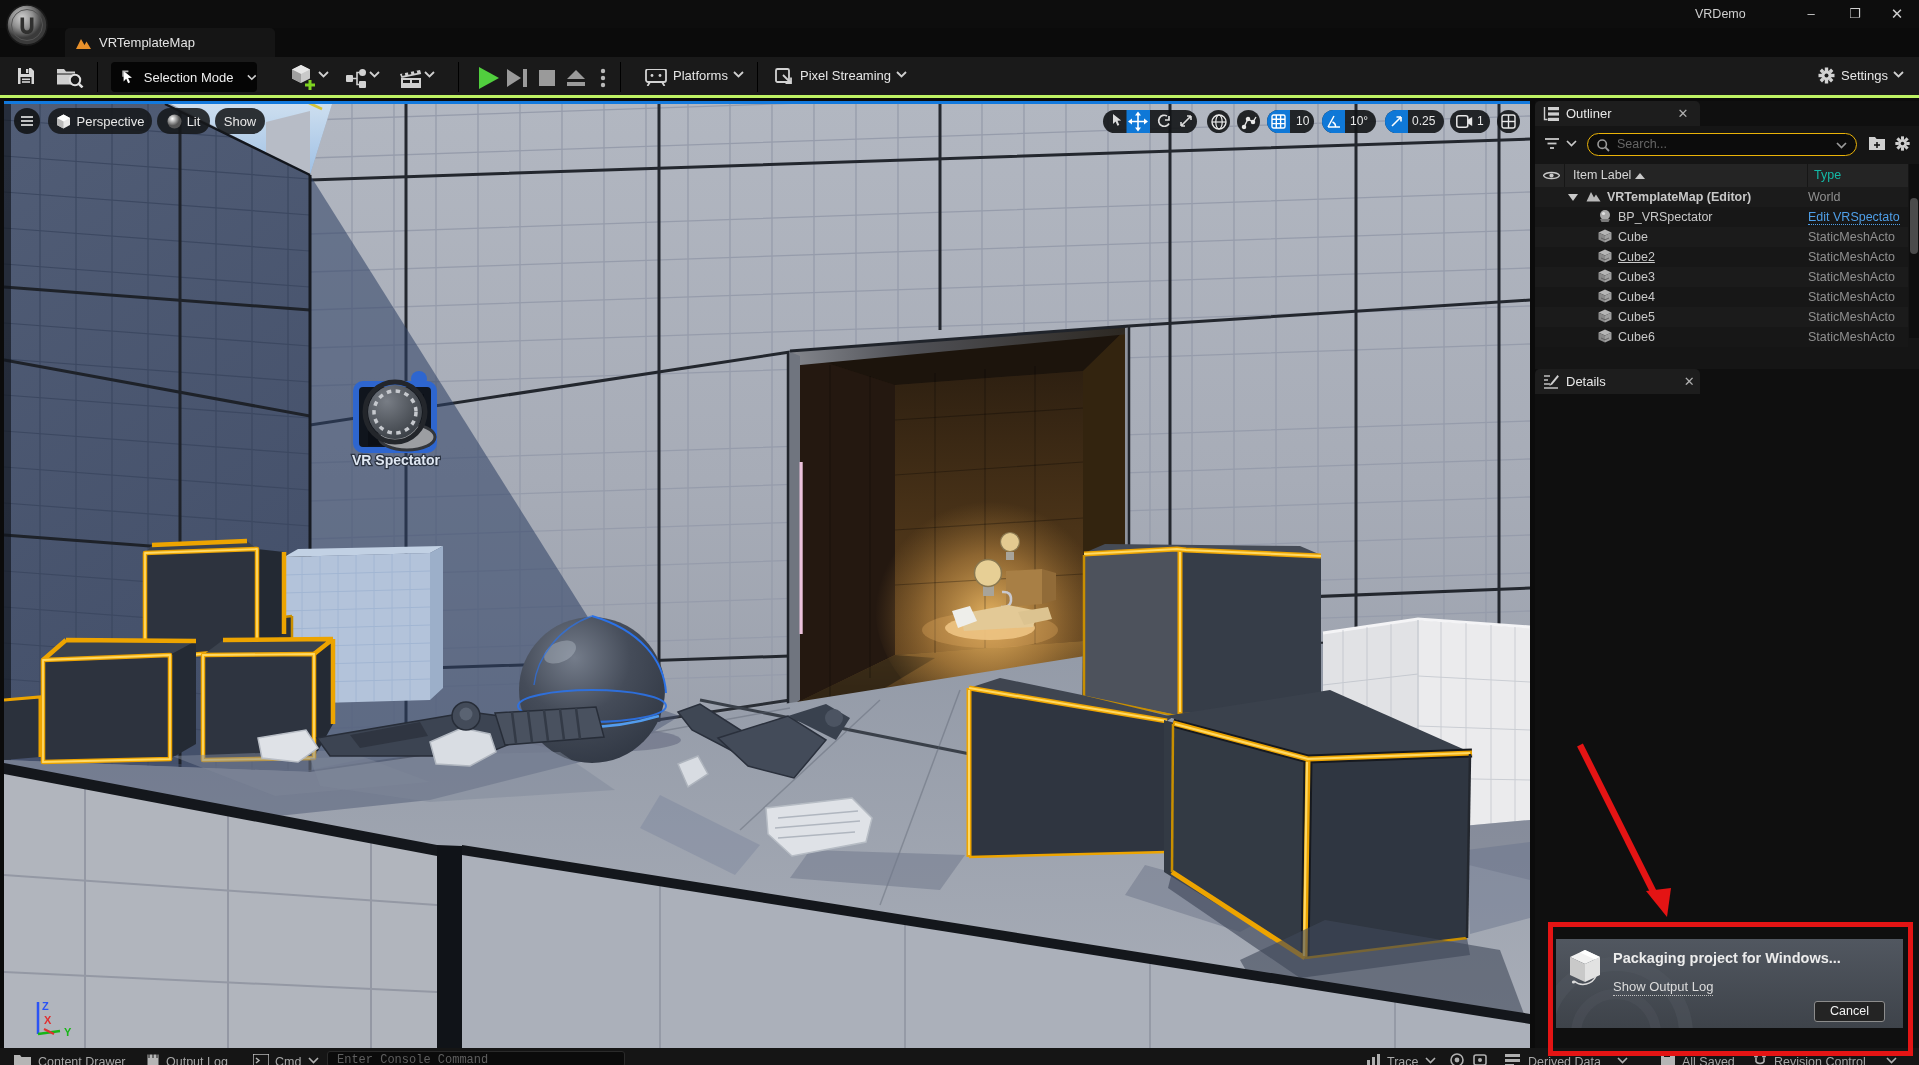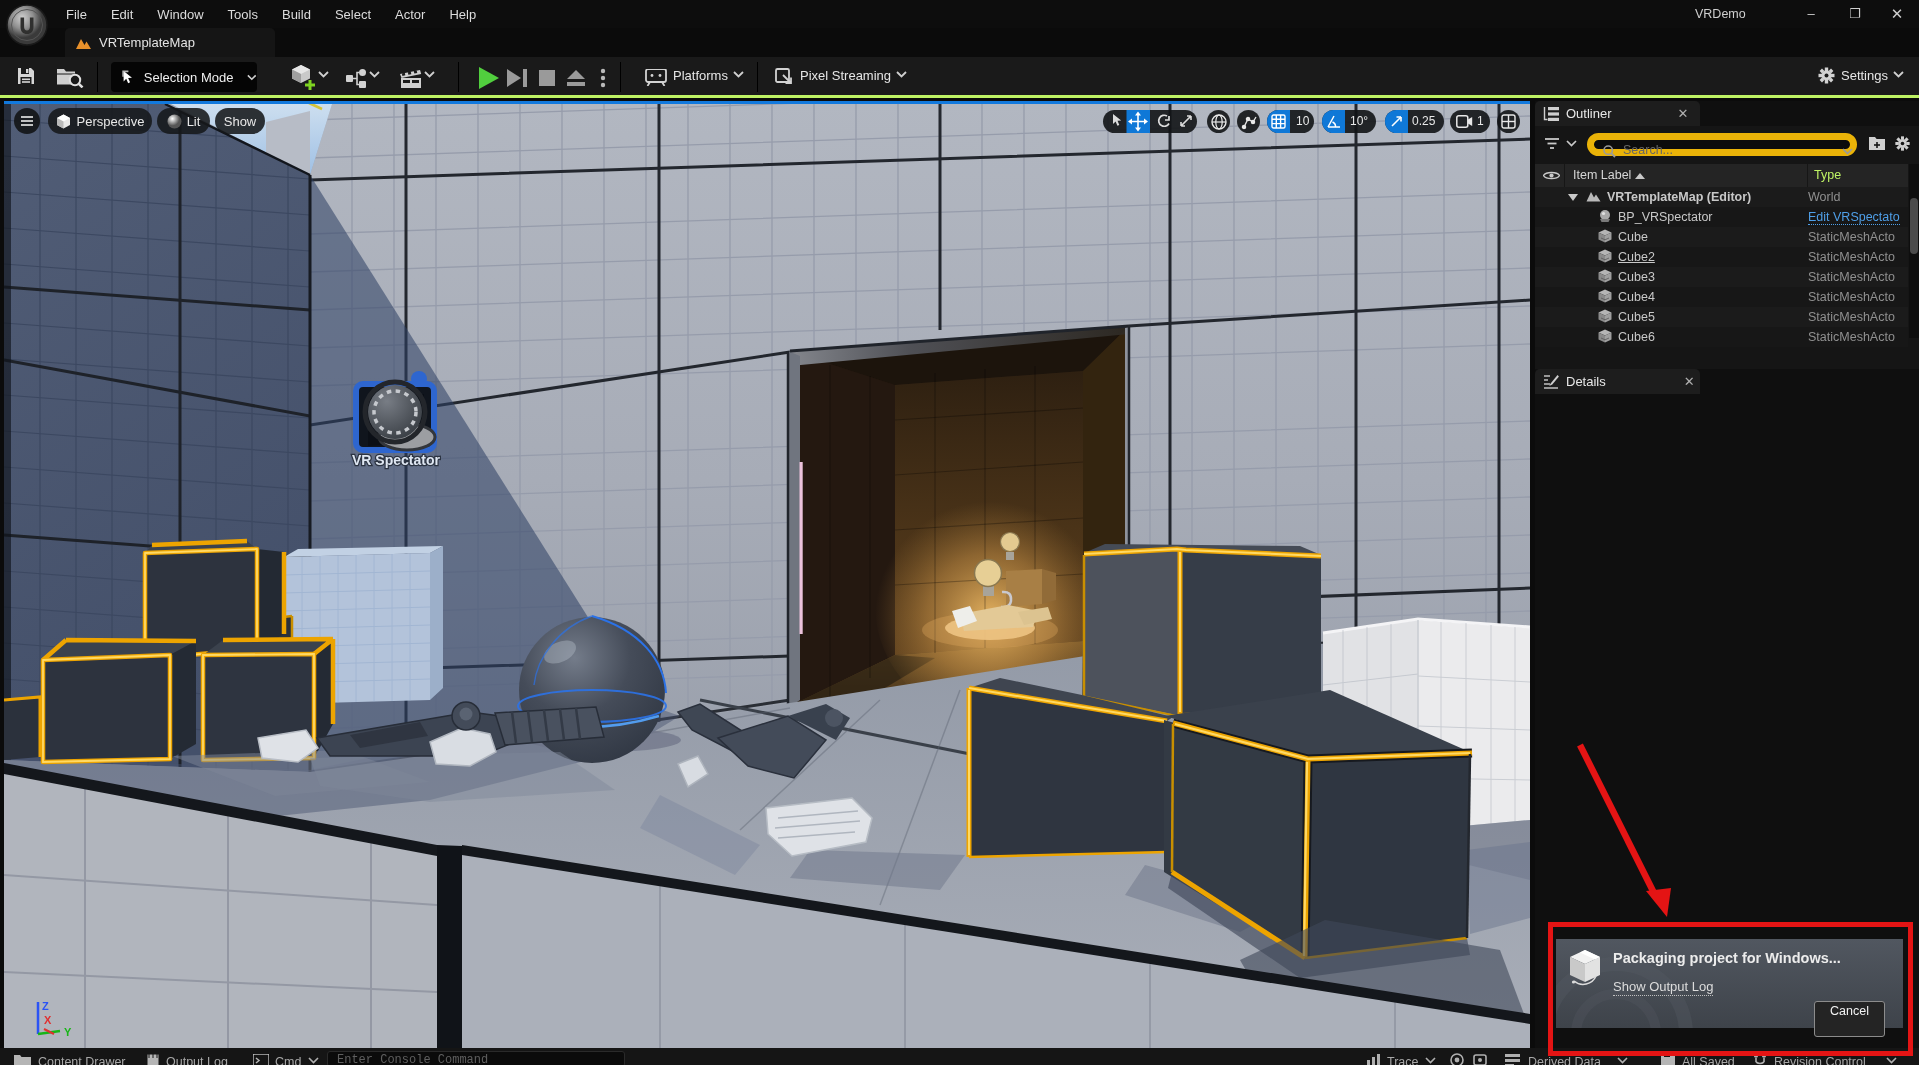--- a/index.html
+++ b/index.html
@@ -47,50 +47,40 @@
 
 
 #statusbar { position:absolute; left:0; top:1048px; width:1919px; height:17px; background:#151515;
   color:#a8a8a8; font-size:12.5px; }
 .sbitem { position:absolute; top:7px; white-space:nowrap; }
 
 
 #toast { position:absolute; left:1556px; top:939px; width:347px; height:89px;
   background:linear-gradient(#515760,#3e434a);text-decoration:underline; }
 #redbox { position:absolute; left:1548px; top:922px; width:365px; height:134px; border:5px solid #e41414; }
-#cancelbtn { position:absolute; left:258px; top:62px; width:71px; height:36px; background:#242424;
+#cancelbtn { position:absolute; left:258px; top:62px; width:71px; height:21px; background:#242424;
   border:1px solid #8c8c8c; border-radius:3px; color:#f2f2f2; font-size:12.5px; text-align:center; line-height:19px; }
 </style>
 </head>
 <body>
 <div id="root">
 
   <div id="titlebar">
     <svg class="abs" style="left:6px;top:4px" width="44" height="46" viewBox="0 0 44 46">
       <defs>
           <radialGradient id="uelogo" cx="38%" cy="32%">
             <stop offset="0%" stop-color="#cfcfcf"></stop>
             <stop offset="55%" stop-color="#8f8f8f"></stop>
             <stop offset="100%" stop-color="#3a3a3a"></stop>
           </radialGradient>
         </defs>
       <circle cx="21" cy="21" r="20" fill="url(#uelogo)" stroke="#1a1a1a" stroke-width="1.5"></circle>
       <circle cx="21" cy="21" r="15.5" fill="none" stroke="#555" stroke-width="1"></circle>
       <path d="M14.5 13.5 v9.5 c0 4.5 2.6 7 6.5 7 s6.5 -2.5 6.5 -7 v-9.5 h-3.6 v9.5 c0 2 -1 3.4 -2.9 3.4 s-2.9 -1.4 -2.9 -3.4 v-9.5 z" fill="#30302f"></path>
     </svg>
-    <div id="menus">
-      <span>File</span>
-        <span>Edit</span>
-        <span>Window</span>
-        <span>Tools</span>
-        <span>Build</span>
-        <span>Select</span>
-        <span>Actor</span>
-        <span>Help</span>
-    </div>
     <div id="vrdemo">VRDemo</div>
     <div class="winbtn" style="left:1796px;">–</div>
     <div class="winbtn" style="left:1840px;">❐</div>
     <div class="winbtn" style="left:1882px;font-size:15px;">✕</div>
   </div>
 
   <div id="tabbar">
     <div id="tab1">
       <svg style="margin:0 7px 0 10px" width="17" height="14" viewBox="0 0 17 14">
         <path d="M1 13 L6 3 L9.5 9 L11.5 5.5 L16 13 Z" fill="#e8902a"></path>
@@ -671,21 +661,21 @@
       <svg class="abs" style="left:9px;top:11px" width="18" height="13" viewBox="0 0 18 13">
           <g stroke="#c9c9c9" stroke-width="1.8">
             <line x1="1" y1="2" x2="15" y2="2"></line>
             <line x1="3.5" y1="6.5" x2="12.5" y2="6.5"></line>
             <line x1="6" y1="11" x2="10" y2="11"></line>
           </g>
         </svg>
       <svg class="abs" style="left:31px;top:14px" width="11" height="7" viewBox="0 0 11 7">
           <path d="M1 1 l4.5 4.5 L10 1" stroke="#c9c9c9" stroke-width="1.7" fill="none"></path>
         </svg>
-      <div class="abs" style="left:52px;top:7px;width:270px;height:23px;background:#0c0c0c;border:7px solid #eab308;border-radius:12px;">
+      <div class="abs" style="left:52px;top:7px;width:270px;height:23px;background:#0c0c0c;border:1px solid #eab308;border-radius:12px;">
         <svg class="abs" style="left:9px;top:5px" width="13" height="13" viewBox="0 0 13 13">
             <circle cx="5.2" cy="5.2" r="4.2" fill="none" stroke="#9a9a9a" stroke-width="1.6"></circle>
             <line x1="8.4" y1="8.4" x2="12" y2="12" stroke="#9a9a9a" stroke-width="1.8"></line>
           </svg>
         <span class="abs" style="left:29px;top:3px;color:#666;font-size:12.5px;">Search...</span>
         <svg class="abs" style="left:248px;top:8px" width="11" height="7" viewBox="0 0 11 7">
             <path d="M1 1 l4.5 4.5 L10 1" stroke="#9a9a9a" stroke-width="1.7" fill="none"></path>
           </svg>
       </div>
       <svg class="abs" style="left:333px;top:9px" width="18" height="16" viewBox="0 0 18 16">
@@ -716,21 +706,21 @@
         <svg class="abs" style="left:8px;top:6px" width="17" height="11" viewBox="0 0 17 11">
             <path d="M0.5 5.5 C3 1.5, 14 1.5, 16.5 5.5 C14 9.5, 3 9.5, 0.5 5.5 Z" fill="none" stroke="#c9c9c9" stroke-width="1.4"></path>
             <circle cx="8.5" cy="5.5" r="2.1" fill="#c9c9c9"></circle>
           </svg>
         <div class="abs" style="left:7px;top:0;width:1px;height:23px;background:#161616;left:29px;"></div>
         <span class="abs" style="left:38px;top:4px;color:#d6d6d6;font-size:12.5px;">Item Label</span>
         <svg class="abs" style="left:100px;top:9px" width="10" height="6" viewBox="0 0 10 6">
             <path d="M5 0 L10 6 H0 Z" fill="#c9c9c9"></path>
           </svg>
         <div class="abs" style="left:272px;top:0;width:1px;height:23px;background:#161616;"></div>
-        <span class="abs" style="left:279px;top:4px;color:#bef264;font-size:12.5px;">Type</span>
+        <span class="abs" style="left:279px;top:4px;color:#14b8a6;font-size:12.5px;">Type</span>
       </div>
       <div id="rows">
           <div class="orow" style="top:61px;background:#1b1b1b;">
             <svg style="margin-left:33px" width="10" height="7" viewBox="0 0 10 7">
               <path d="M0 0 h10 L5 7 Z" fill="#c9c9c9"></path>
             </svg>
             <span style="display:inline-block;margin-left:8px;"><svg width="15" height="12" viewBox="0 0 15 12">
                 <path d="M0.5 11.5 L5 2 L8 7.5 L10 4.5 L14.5 11.5 Z" fill="#b9b9b9"></path>
               </svg></span>
             <span style="margin-left:6px;font-weight:bold;">VRTemplateMap (Editor)</span>

